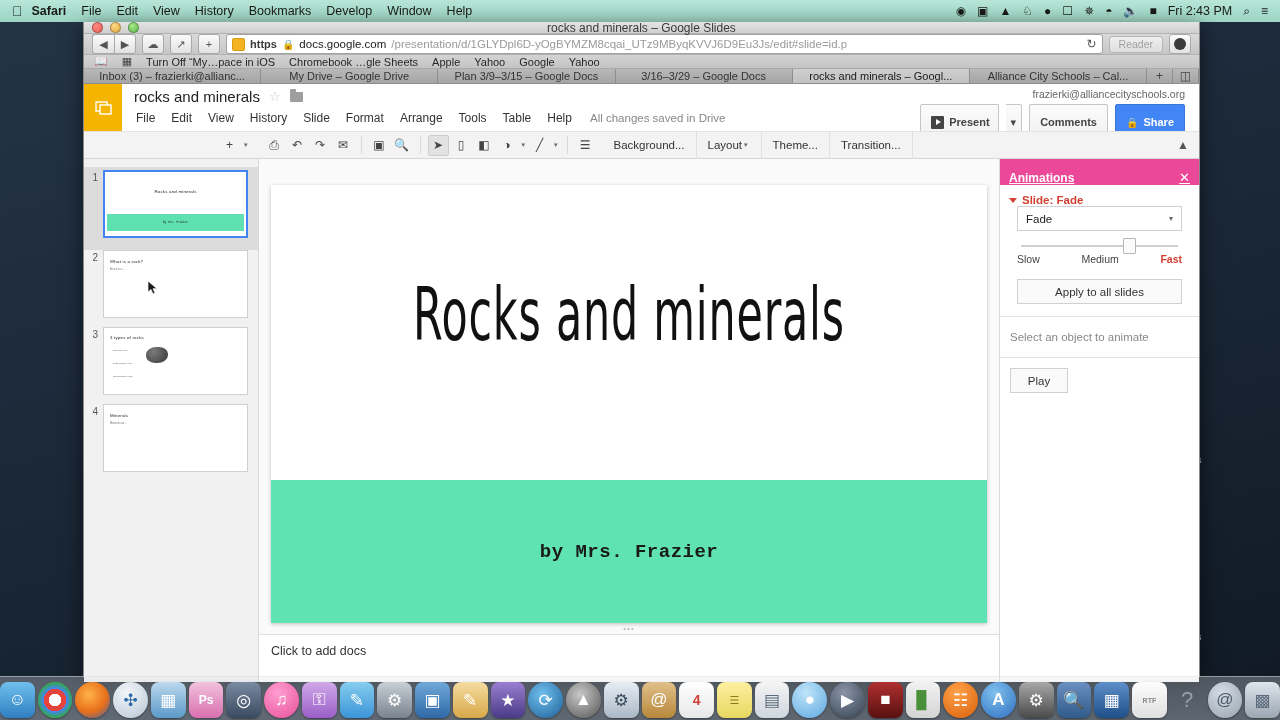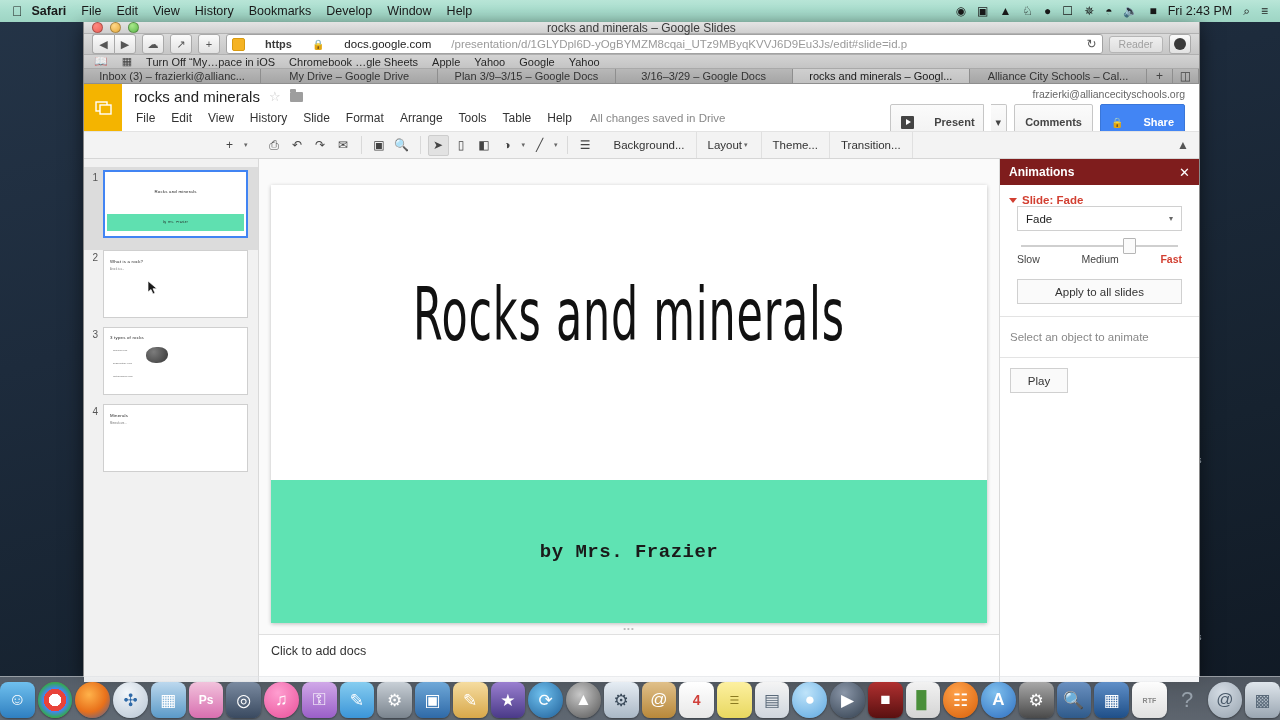--- a/index.html
+++ b/index.html
@@ -66,21 +66,21 @@
     border: 1px solid #a9a9a9; border-radius: 3px;
     display: flex; align-items: center; justify-content: center;
     font-size: 11px; color: #555;
   }
   .navgroup { display: flex; }
   .navgroup .btn-sq:first-child { border-radius: 3px 0 0 3px; border-right: none; }
   .navgroup .btn-sq:last-child { border-radius: 0 3px 3px 0; }
   .urlbar {
     flex: 1; height: 20px; background: #fff; border: 1px solid #a2a2a2;
     border-radius: 3px; display: flex; align-items: center;
-    padding: 0 5px; gap: 20px; overflow: hidden; font-size: 11.5px;
+    padding: 0 5px; gap: 5px; overflow: hidden; font-size: 11.5px;
   }
   .urlbar .shieldbox {
     width: 13px; height: 13px; background: #f5b323; border: 1px solid #d89a10;
     border-radius: 2px; flex: none;
   }
   .urlbar .https { color: #3a3a3a; font-size: 11px; font-weight: bold; }
   .urlbar .lock { font-size: 10px; color: #3a3a3a; }
   .urlbar .host { color: #1a1a1a; }
   .urlbar .path { color: #9a9a9a; white-space: nowrap; overflow: hidden; }
   .urlbar .reloadic { margin-left: auto; color: #555; font-size: 12px; flex:none; }
@@ -147,21 +147,21 @@
   .header-right {
     display: flex; flex-direction: column; align-items: flex-end;
     padding: 4px 14px 0 0; gap: 4px;
   }
   .acct { font-size: 10.5px; color: #666; }
   .btnrow { display: flex; align-items: center; gap: 7px; }
   .gbtn {
     height: 36px; border: 1px solid #c6c6c6; border-radius: 2px;
     background: linear-gradient(to bottom,#fbfbfb,#f1f1f1);
     font-size: 11px; color: #444; display: flex; align-items: center;
-    padding: 0 10px; font-weight: bold; gap: 20px;
+    padding: 0 10px; font-weight: bold; gap: 5px;
   }
   .gbtn.present { padding-right: 8px; border-radius: 2px 0 0 2px; }
   .gbtn.present-arrow { padding: 0 5px; border-left: none; border-radius: 0 2px 2px 0; font-weight: normal; }
   .play-glyph {
     width: 13px; height: 13px; background: #444; border-radius: 1px;
     display: flex; align-items: center; justify-content: center;
   }
   .play-glyph:after {
     content:''; border-left: 5px solid #fff; border-top: 3.5px solid transparent;
     border-bottom: 3.5px solid transparent; margin-left: 1px;
@@ -252,22 +252,22 @@
     height: 48px; background: #fff; border-top: 1px solid #e0e0e0;
     padding: 9px 0 0 12px; font-size: 12.5px; color: #333;
   }
 
   
   .animpanel {
     width: 200px; background: #fff; border-left: 1px solid #d9d9d9;
     display: flex; flex-direction: column;
   }
   .anim-head {
-    height: 26px; background: #7f1d1d; color: #fff; display: flex; align-items: center;
-    padding: 0 9px; font-size: 12px; font-weight: bold;
+    height: 26px; background: #ec4899; color: #fff; display: flex; align-items: flex-end;
+    padding: 0 9px; font-size: 12px; font-weight: bold; text-decoration: underline;
   }
   .anim-head .x { margin-left: auto; font-size: 13px; font-weight: normal; }
   .anim-body { padding: 9px 9px 0 9px; border-bottom: 1px solid #e3e3e3; }
   .anim-slidehdr {
     font-size: 11.5px; color: #d23f31; font-weight: bold;
     display: flex; align-items: center; gap: 5px; 
   }
   .tri { width:0;height:0;border-left:4px solid transparent;border-right:4px solid transparent;border-top:5px solid #d23f31; }
   .anim-inner { padding: 0 8px 12px 8px; }
   .select {

